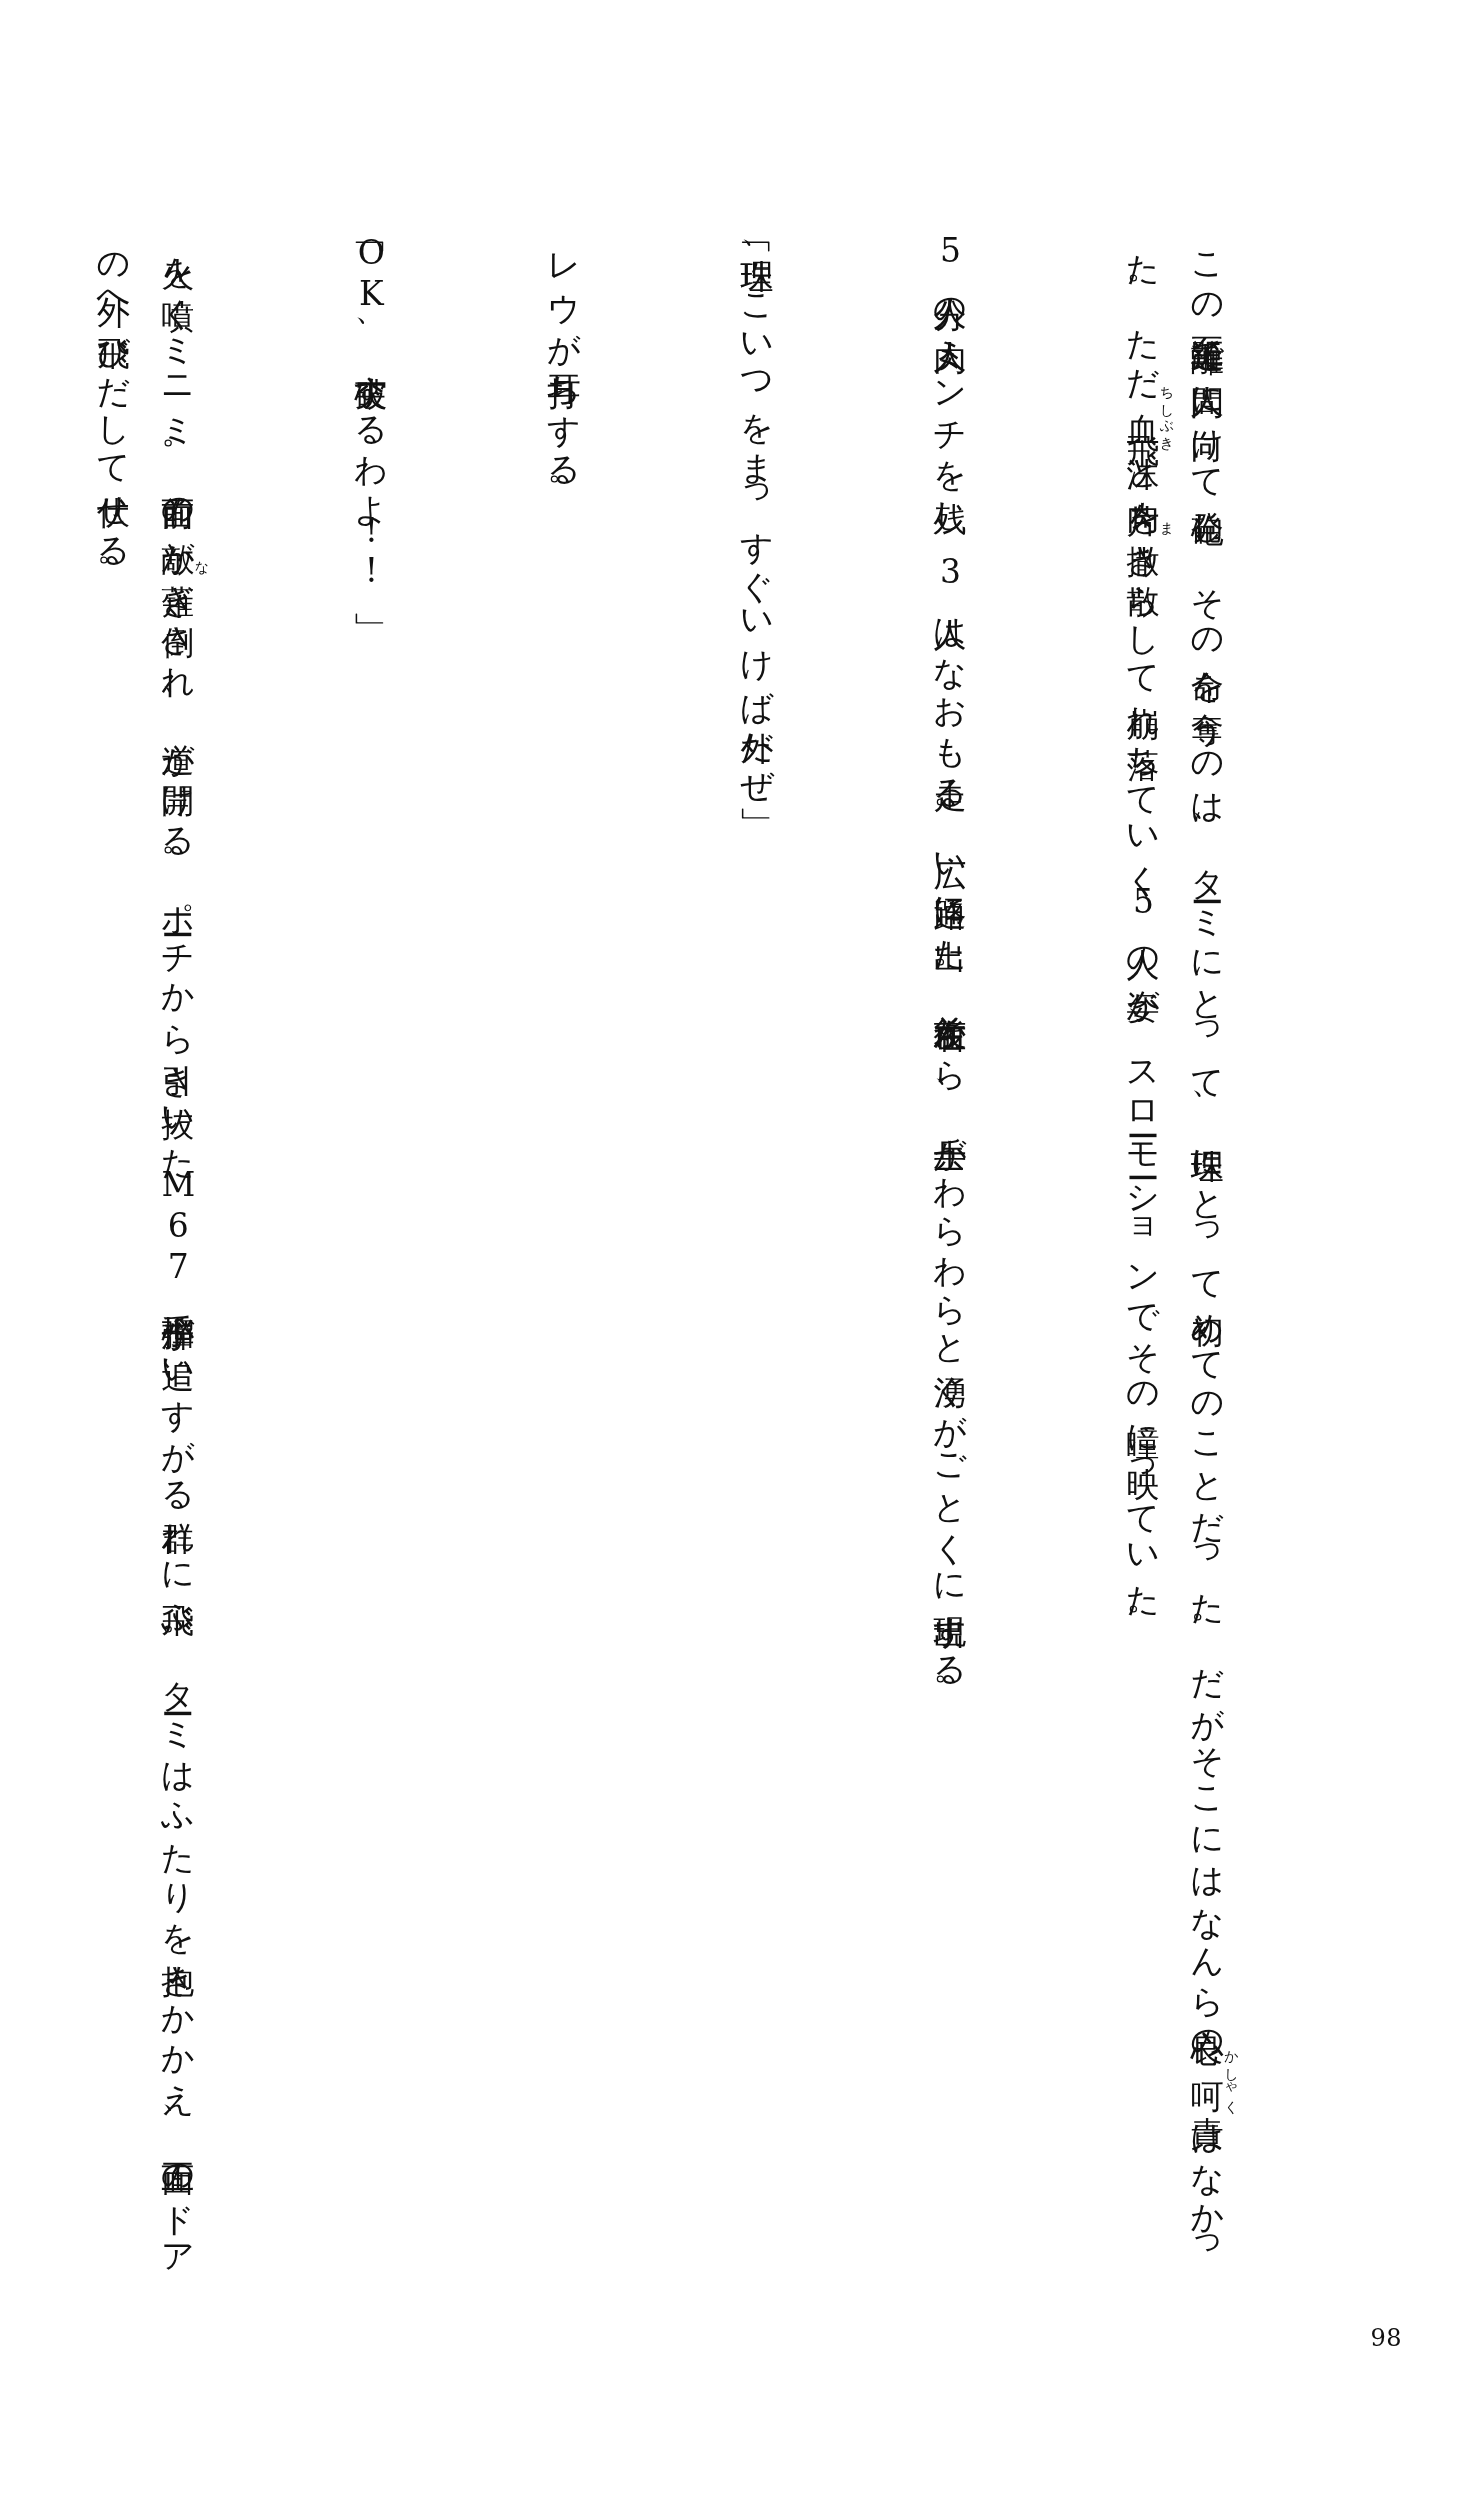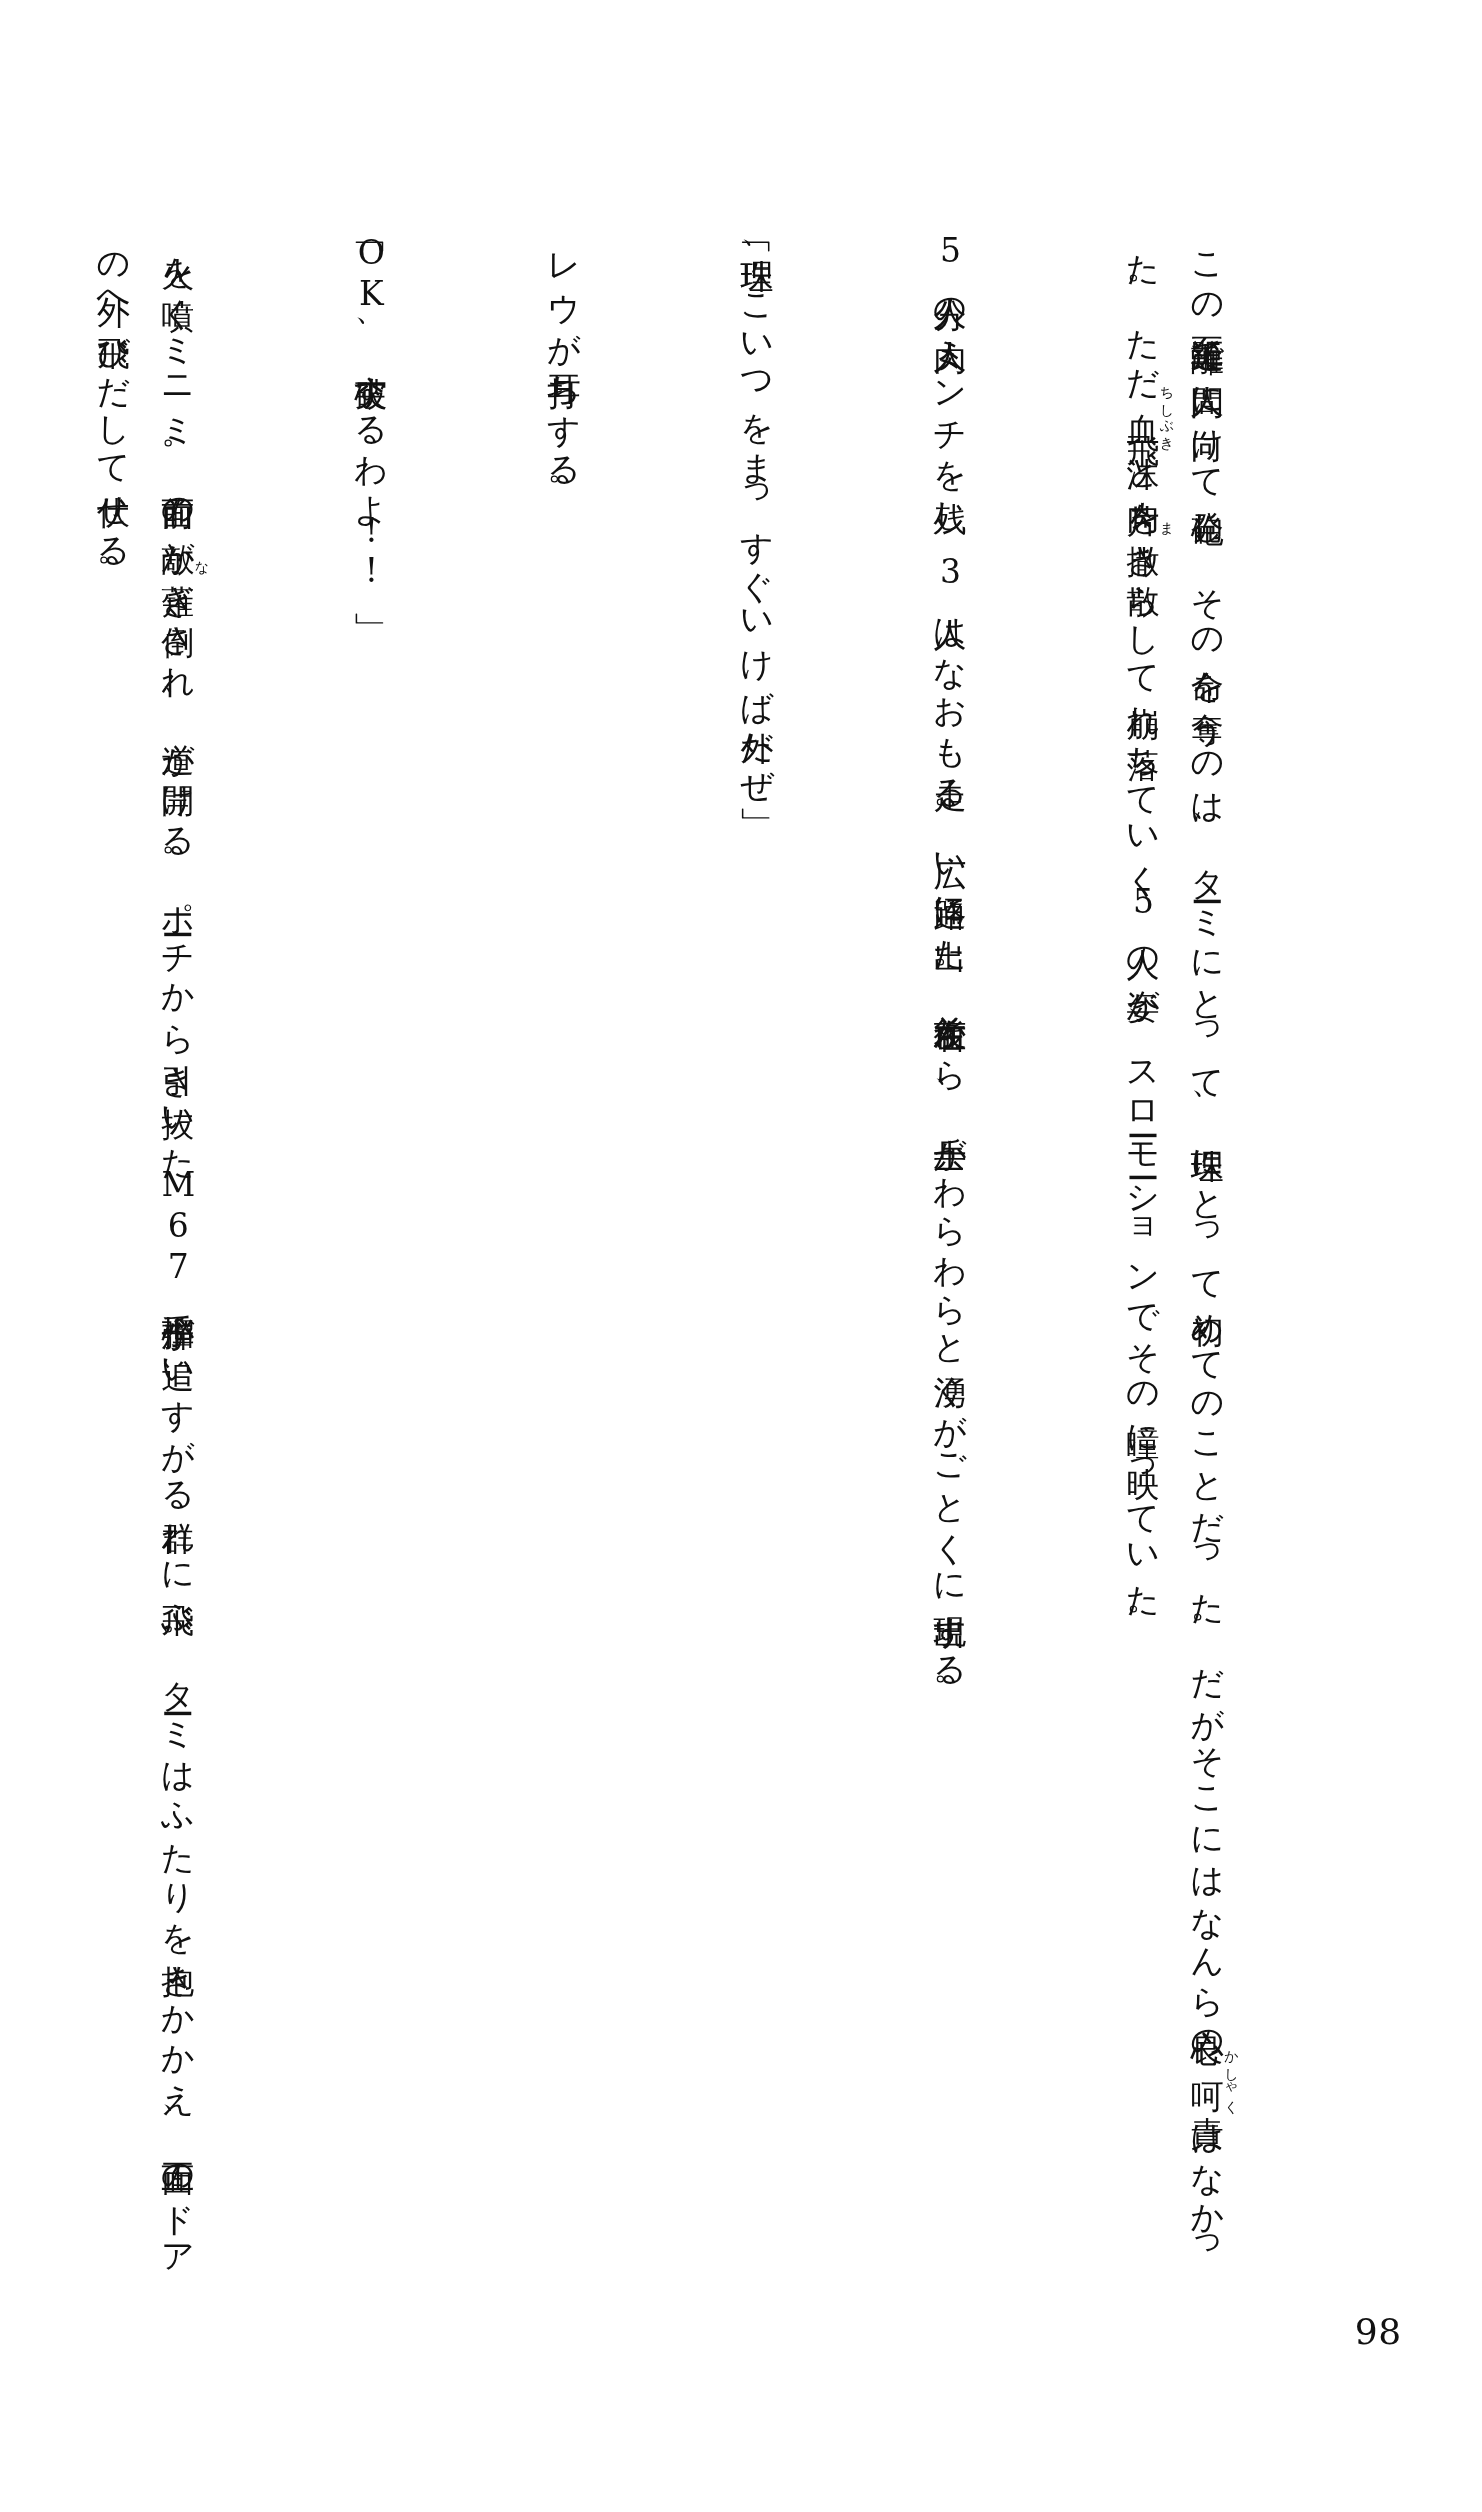--- a/index.html
+++ b/index.html
@@ -58,21 +58,21 @@
     letter-spacing: 0.04em;
     line-height: 1.05;
     font-family: "DejaVu Serif", "Liberation Serif", serif;
   }
 
   
   .page-number {
     position: absolute;
     right: 80px;
     bottom: 160px;
-    font-size: 36px;
+    font-size: 24px;
     font-family: "DejaVu Serif", "Liberation Serif", serif;
     letter-spacing: 0.02em;
     color: #111111;
   }
 </style>
 </head>
 <body>
 
 <div class="page">
 

